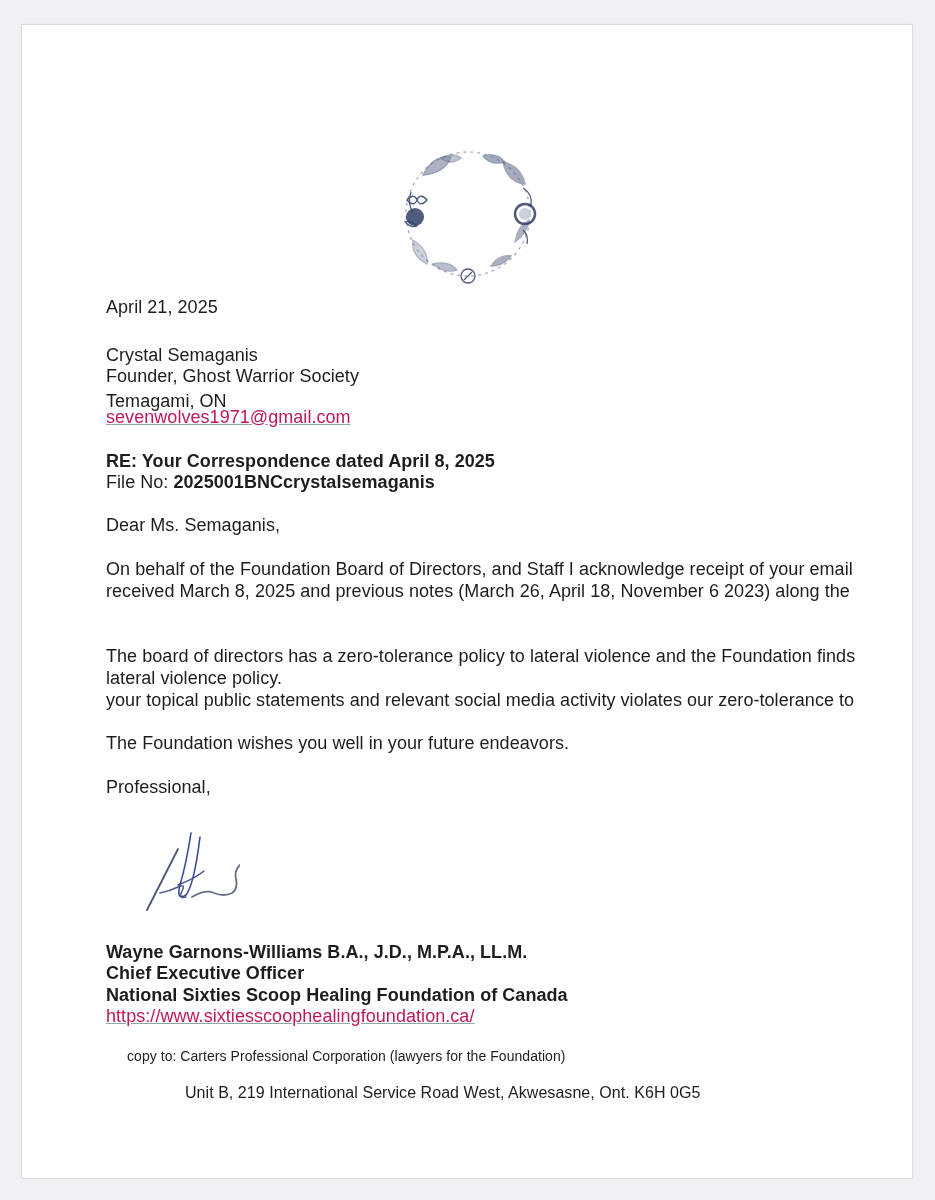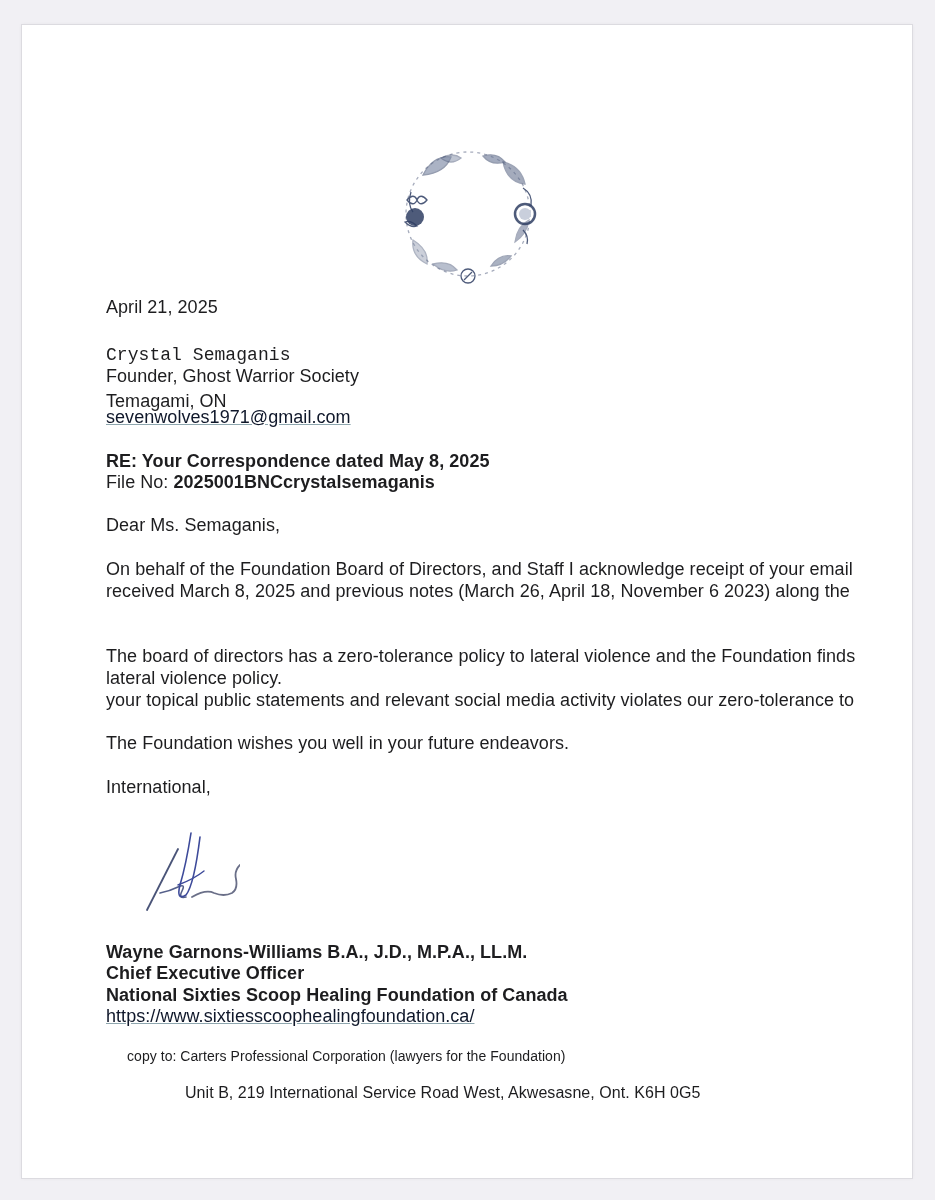--- a/index.html
+++ b/index.html
@@ -22,21 +22,21 @@
   .logo { left: 383px; top: 130px; width: 170px; height: 170px; }
   .logo-text {
     position: absolute; left: 0; top: 52px; width: 170px;
     text-align: center;
     font-family: "DejaVu Sans", sans-serif;
     font-weight: bold; font-size: 8.4px; line-height: 10.2px;
     color: #8d4b5b; letter-spacing: 0.1px;
   }
   .line { position: absolute; left: 106px; font-size: 18px; line-height: 20px; white-space: nowrap; letter-spacing: 0.05px; }
   .bold { font-weight: bold; }
-  .link { color: #0f172a; text-decoration: underline; text-decoration-color: #8ea6ae; }
+  .link { color: #be185d; text-decoration: underline; text-decoration-color: #8ea6ae; }
   .small { font-size: 14px; }
   .footer-addr { font-size: 16px; }
   .para-line { display: block; height: 22px; }
   .sig { left: 120px; top: 805px; width: 110px; height: 95px; }
 </style>
 </head>
 <body>
 
 <div class="page"></div>
 
@@ -64,26 +64,26 @@
       <path d="M81 150 l8 -8"></path>
     </g>
     <circle cx="32" cy="87" r="9" fill="#2f3e63" opacity="0.85"></circle>
     <circle cx="142" cy="84" r="10" fill="none" stroke="#2f3e63" stroke-width="2.5" opacity="0.85"></circle>
     <circle cx="142" cy="84" r="6" fill="#c9cfdc"></circle>
   </svg>
 </div>
 
 <div class="line" style="top:297px;">April 21, 2025</div>
 
-<div class="line" style="top:345px;font-family:Liberation Mono, monospace;">Crystal Semaganis</div>
+<div class="line" style="top:345px;">Crystal Semaganis</div>
 <div class="line" style="top:366px;">Founder, Ghost Warrior Society</div>
 <div class="line" style="top:367px;margin-top:24px;">Temagami, ON</div>
 <a class="line link" style="top:407px;">sevenwolves1971@gmail.com</a>
 
-<div class="line bold" style="top:451px;">RE: Your Correspondence dated May 8, 2025</div>
+<div class="line bold" style="top:451px;">RE: Your Correspondence dated April 8, 2025</div>
 <div class="line" style="top:472px;">
   <span>File No: </span><span class="bold">2025001BNCcrystalsemaganis</span>
 </div>
 
 <div class="line" style="top:515px;text-align:center;">Dear Ms. Semaganis,</div>
 
 <div class="line" style="top:559px;">
   <span class="para-line">On behalf of the Foundation Board of Directors, and Staff I acknowledge receipt of your email</span>
   <span class="para-line">received March 8, 2025 and previous notes (March 26, April 18, November 6 2023) along the</span>
 </div>
@@ -91,21 +91,21 @@
 <div class="line" style="top:646px;">
   <span class="para-line">The board of directors has a zero-tolerance policy to lateral violence and the Foundation finds</span>
   <span class="para-line">lateral violence policy.</span>
   <span class="para-line">your topical public statements and relevant social media activity violates our zero-tolerance to</span>
 </div>
 
 <div class="line" style="top:733px;">
   <span class="para-line">The Foundation wishes you well in your future endeavors.</span>
 </div>
 
-<div class="line" style="top:777px;">International,</div>
+<div class="line" style="top:777px;">Professional,</div>
 
 <div class="abs sig">
   <svg width="120" height="110" viewBox="0 0 120 110">
     <g fill="none" stroke-linecap="round" stroke-linejoin="round">
       <path d="M27 105 L58 44" stroke="#4a5478" stroke-width="1.8"></path>
       <path d="M40 88 q10 -2 18 -6 q8 -4 4 4 q-4 8 4 6" stroke="#55608a" stroke-width="1.6"></path>
       <path d="M71 28 Q66 60 60 80 Q56 96 66 90 Q74 80 80 32" stroke="#3d4a9a" stroke-width="1.6"></path>
       <path d="M58 80 Q74 74 84 66" stroke="#3d4a9a" stroke-width="1.4"></path>
       <path d="M72 92 q14 -8 22 -4 q10 4 18 0 q6 -4 4 -14 q-2 -8 4 -14" stroke="#6a6f88" stroke-width="1.8"></path>
     </g>

